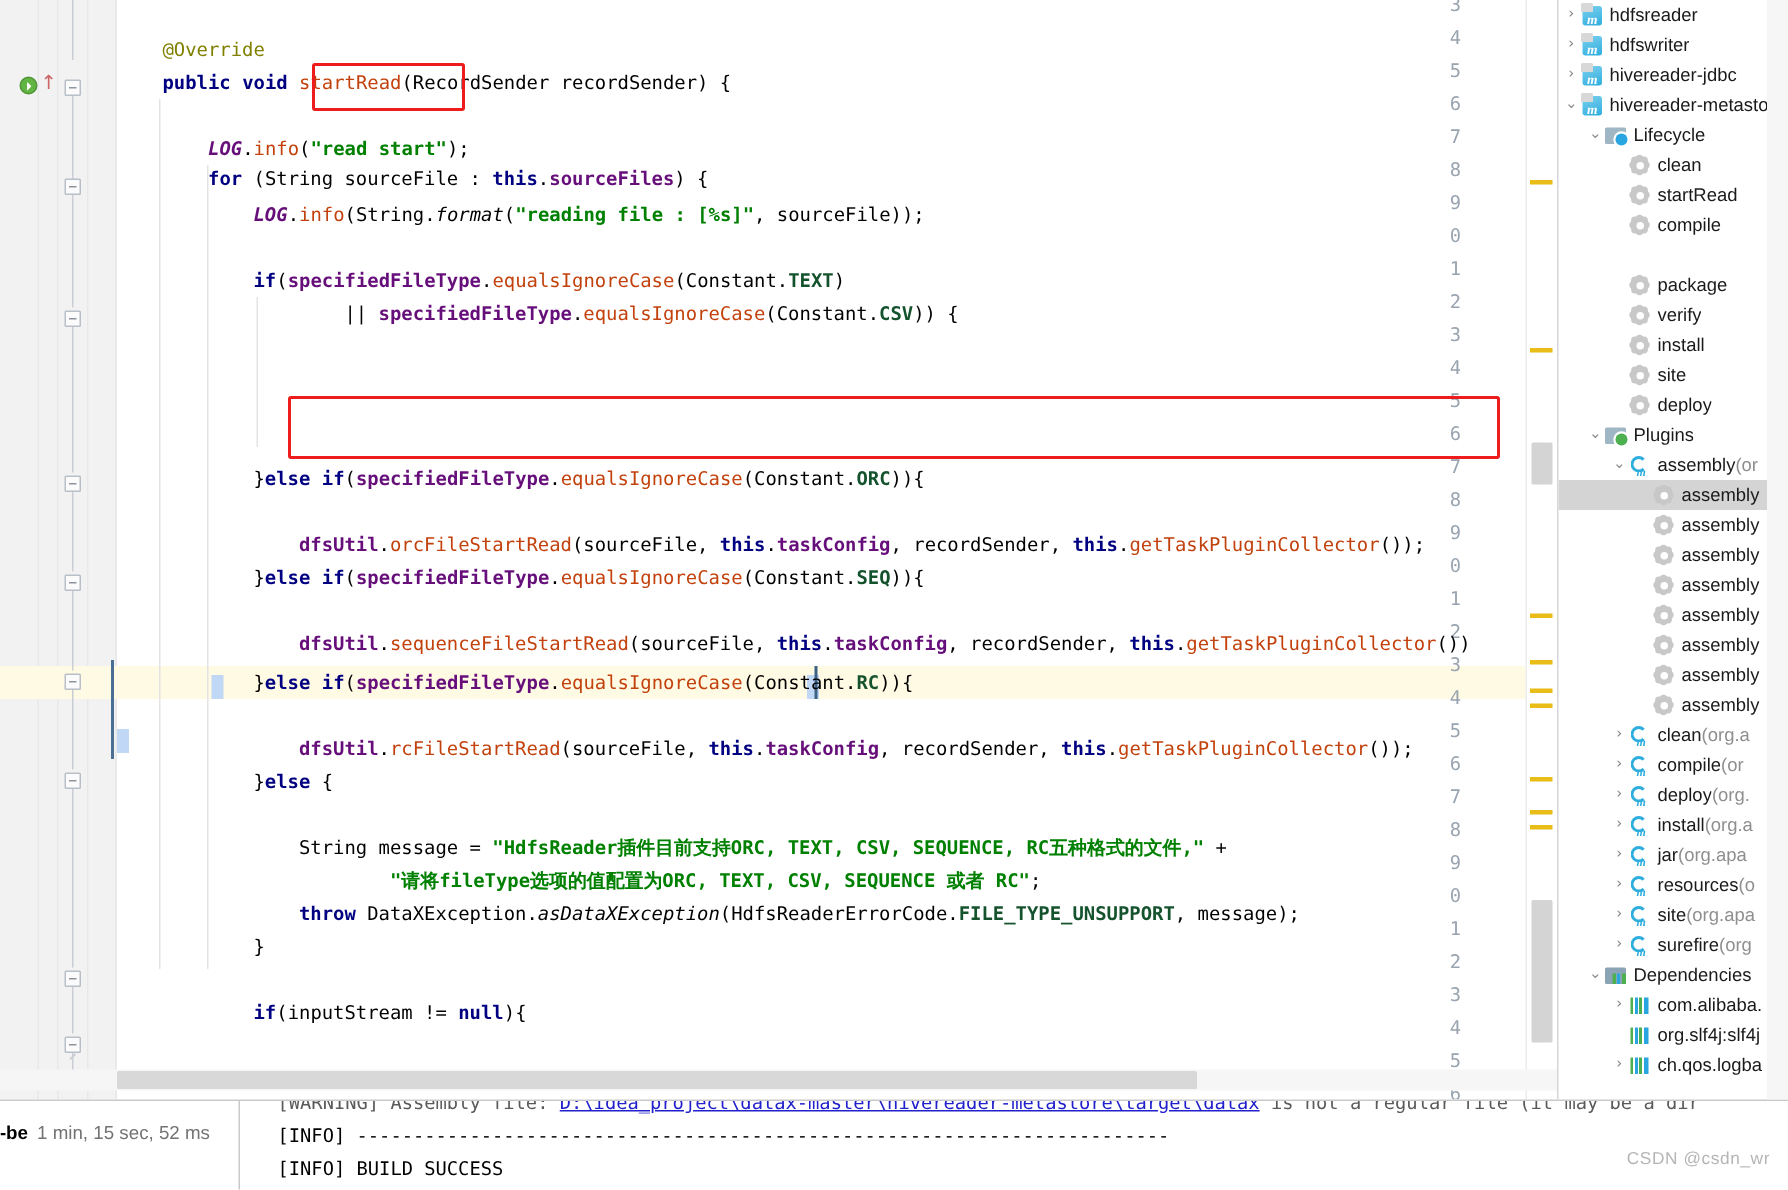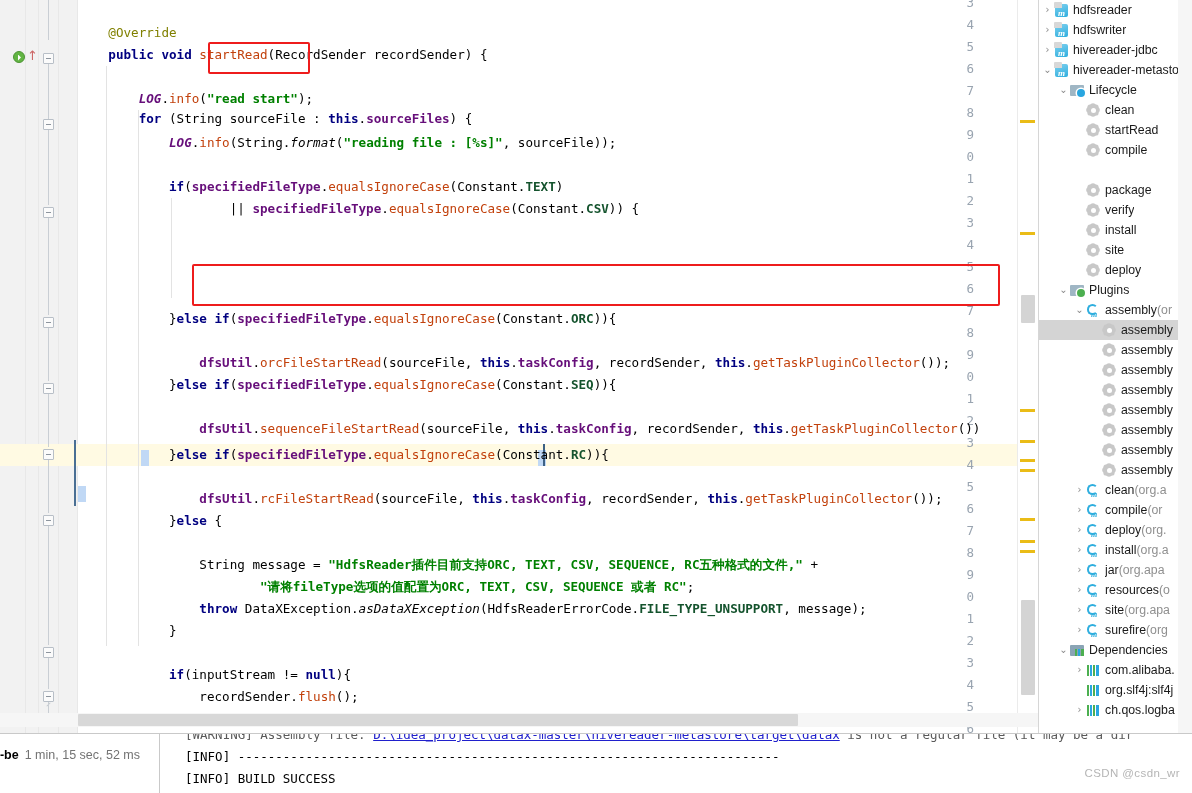--- a/index.html
+++ b/index.html
@@ -517,21 +517,20 @@
       <div class="cline" style="top:554px;"><span class="plain">                String message = </span><span class="str">"HdfsReader插件目前支持ORC, TEXT, CSV, SEQUENCE, RC五种格式的文件,"</span><span class="plain"> +</span></div>
       
       <div class="cline" style="top:576px;"><span class="plain">                        </span><span class="str">"请将fileType选项的值配置为ORC, TEXT, CSV, SEQUENCE 或者 RC"</span><span class="plain">;</span></div>
       
       <div class="cline" style="top:598px;"><span class="plain">                </span><span class="kw">throw</span><span class="plain"> DataXException.</span><span class="imeth">asDataXException</span><span class="plain">(HdfsReaderErrorCode.</span><span class="sfld">FILE_TYPE_UNSUPPORT</span><span class="plain">, message);</span></div>
       
       <div class="cline" style="top:620px;"><span class="plain">            }</span></div>
       
       <div class="cline" style="top:664px;"><span class="plain">            </span><span class="kw">if</span><span class="plain">(inputStream != </span><span class="kw">null</span><span class="plain">){</span></div>
       
-      <div class="cline" style="top:686px;"><span class="plain">                recordSender.</span><span class="meth">flush</span><span class="plain">();</span></div>
       
       <div class="cline" style="top:708px;"><span class="plain">            }</span></div>
     </div>
 
     <div class="redbox" style="left:208px; top:42px; width:102px; height:32px;"></div>
     <div class="redbox" style="left:192px; top:264px; width:808px; height:42px;"></div>
 
     <div class="marker-strip">
       <div class="warn-tick" style="top:120px;"></div>
       <div class="warn-tick" style="top:232px;"></div>

